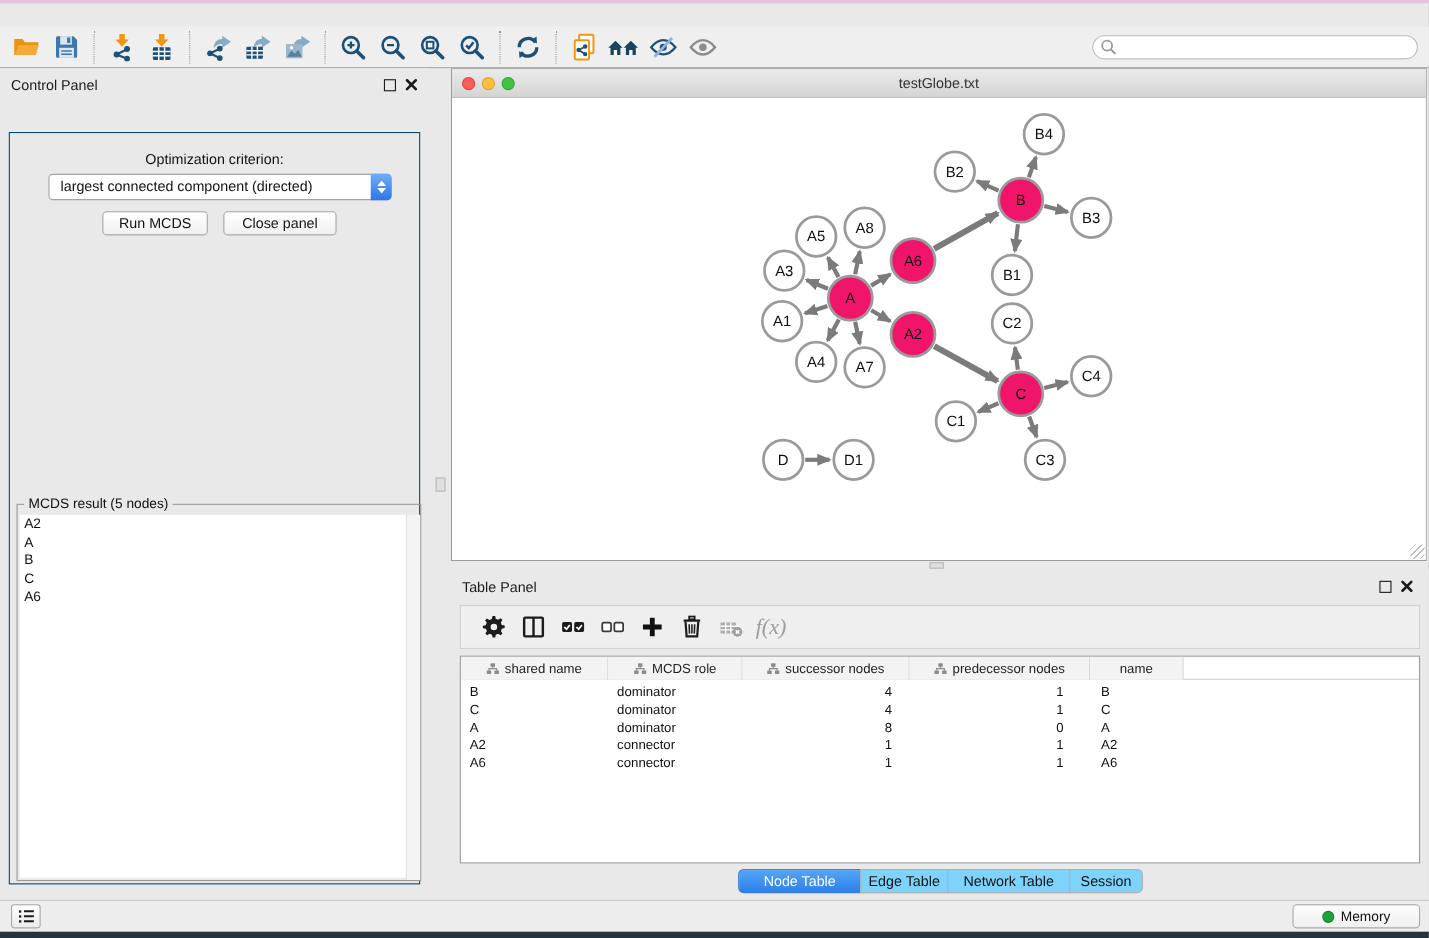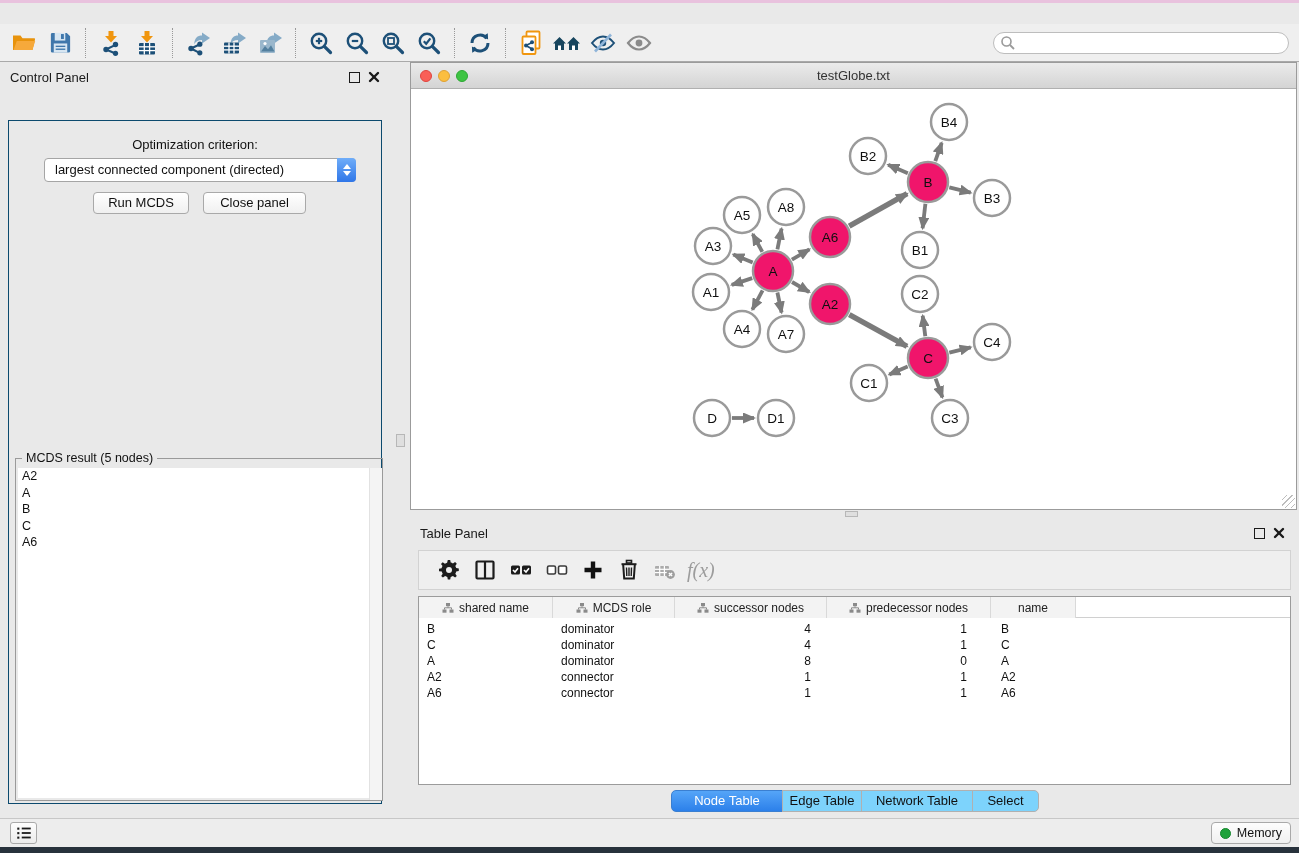--- a/index.html
+++ b/index.html
@@ -92,21 +92,21 @@
   .tp-tab:last-child  { border-radius:0 5px 5px 0; }
   .tp-tab.active { background:linear-gradient(#55a5f8,#2c80ea); border-color:#3a7fd1; color:#fff; }
 
   
   .status-bar { position:absolute; left:0; top:818px; width:100%; height:29px; background:#ededed;
                 border-top:1px solid #c7c7c7; }
   .list-btn { position:absolute; left:10px; top:3px; width:27px; height:22px; background:linear-gradient(#fdfdfd,#ececec);
               border:1px solid #a9a9a9; border-radius:3px; display:flex; align-items:center; justify-content:center; }
   .memory-btn { position:absolute; right:8px; top:3px; height:22px; background:linear-gradient(#fdfdfd,#f0f0f0);
                 border:1px solid #a9a9a9; border-radius:4px; display:flex; align-items:center;
-                gap:6px; padding:0 8px; font-size:12.5px; color:#111; }
+                gap:6px; padding:0 26px; font-size:12.5px; color:#111; }
   .memory-dot { width:11px; height:11px; border-radius:50%; background:#1ea23a; border:1px solid #15862d; }
   .desktop-strip { position:absolute; left:0; top:847px; width:100%; height:6px; background:#28323c; }
 
   .win-float { width:11px; height:11px; border:1.6px solid #1a1a1a; display:inline-block; background:transparent; }
 </style>
 </head>
 <body>
 
 <div class="app">
   <div class="top-edge"></div>
@@ -556,21 +556,21 @@
             <div class="t-cell" style="width: 152px; text-align: right; padding: 0px 16px 0px 0px;">1</div>
             <div class="t-cell" style="width: 164px; text-align: right; padding: 0px 24px 0px 0px;">1</div>
             <div class="t-cell" style="width: 85px; text-align: left; padding: 0px 0px 0px 10px;">A6</div>
           </div>
         </div>
     </div>
     <div class="tp-tabs">
       <div class="tp-tab active" style="width:112px">Node Table</div>
       <div class="tp-tab" style="width:80px">Edge Table</div>
       <div class="tp-tab" style="width:112px">Network Table</div>
-      <div class="tp-tab" style="width:67px">Select</div>
+      <div class="tp-tab" style="width:67px">Session</div>
     </div>
   </div>
 
   <div class="status-bar">
     <div class="list-btn">
       <svg width="18" height="18" viewBox="0 0 24 24">
           <g stroke="#1a1a1a" stroke-width="2.4">
             <line x1="9" y1="6" x2="21" y2="6"></line>
             <line x1="9" y1="12" x2="21" y2="12"></line>
             <line x1="9" y1="18" x2="21" y2="18"></line>

